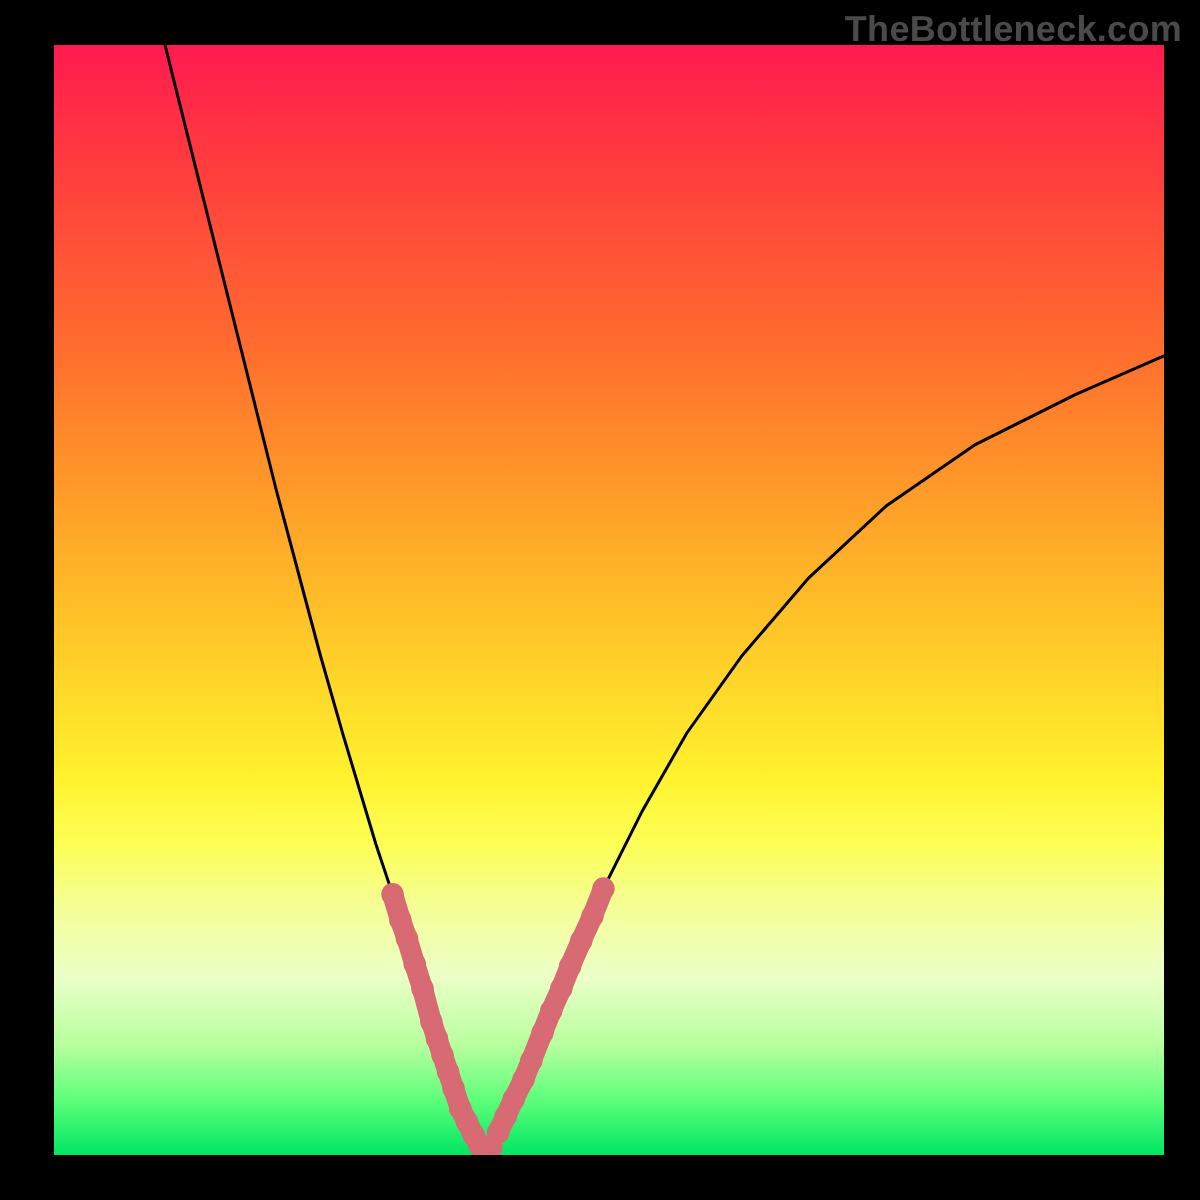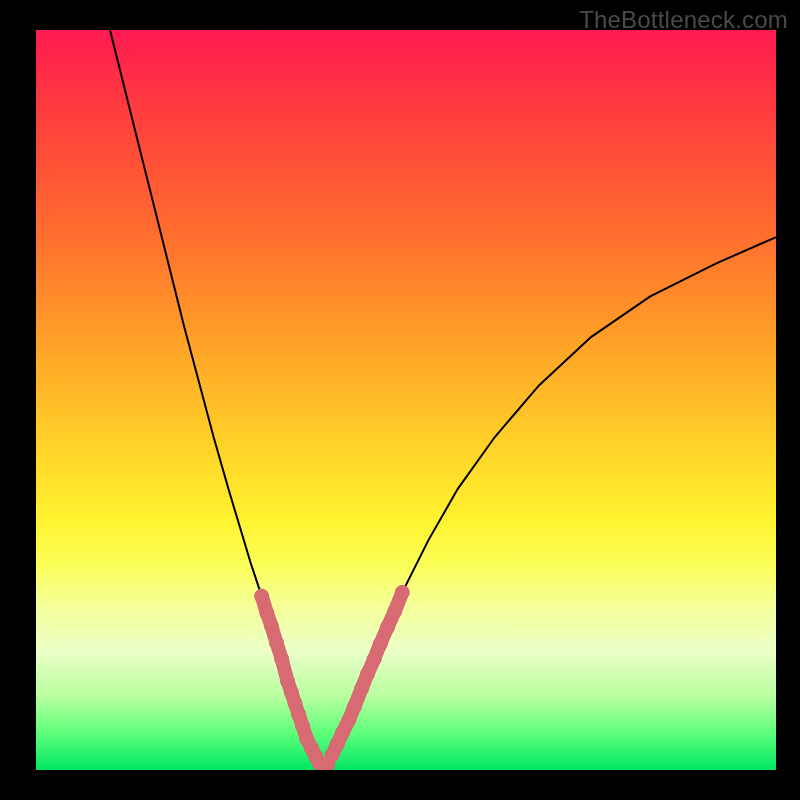--- a/index.html
+++ b/index.html
@@ -38,21 +38,21 @@
       #5eff7a 95%,
       #00e663 100%
     );
   }
   .watermark {
     position: absolute;
     top: 6px;
     right: 12px;
     color: #4a4a4a;
     font-size: 24px;
-    font-weight: 400;
+    font-weight: 700;
     letter-spacing: 0.2px;
     z-index: 10;
   }
   svg.curves {
     position: absolute;
     left: 0;
     top: 0;
     width: 740px;
     height: 740px;
   }

